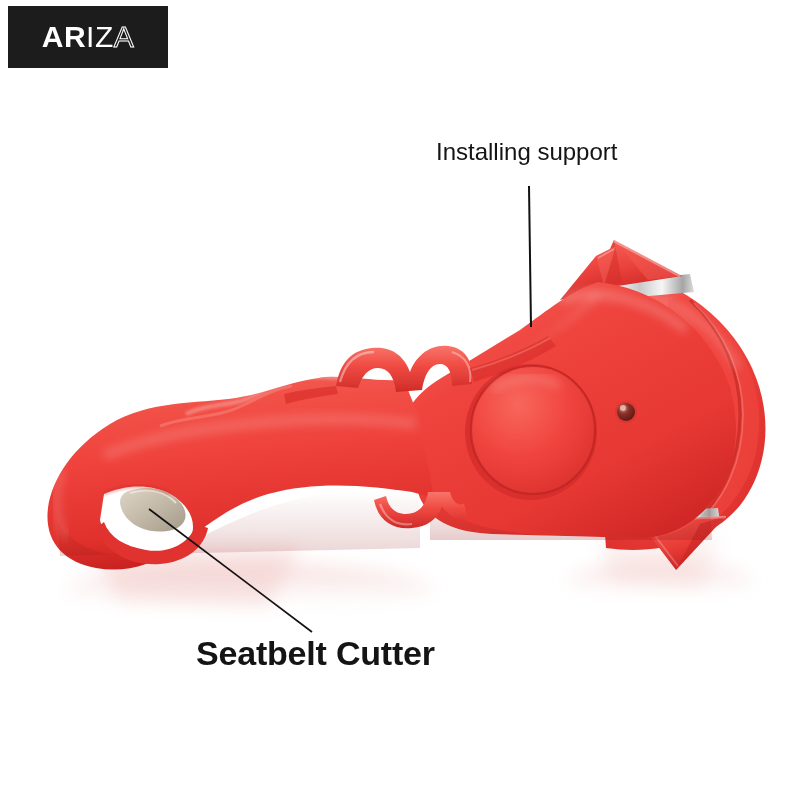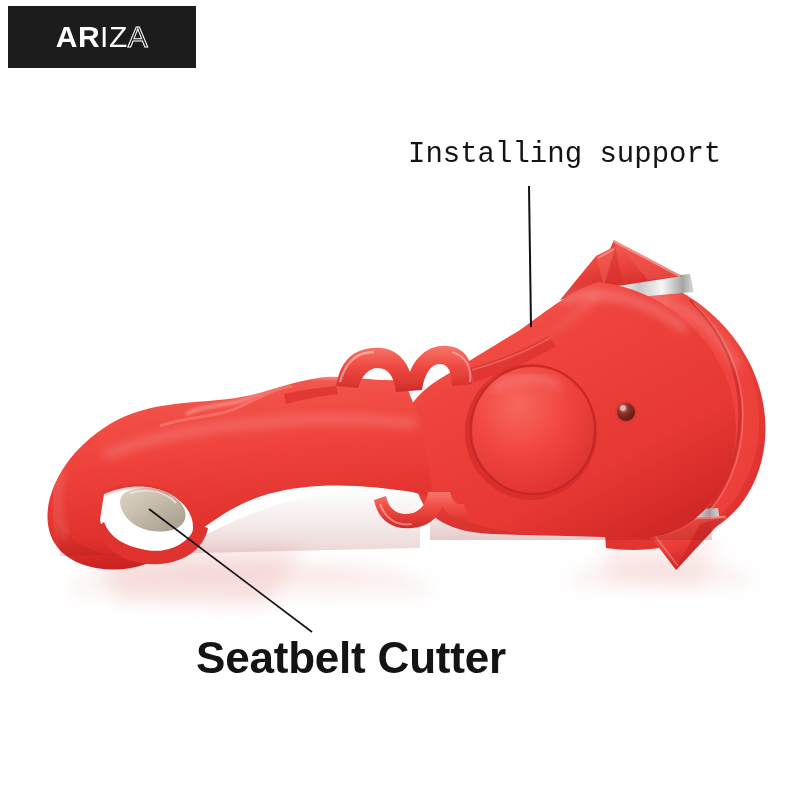--- a/index.html
+++ b/index.html
@@ -15,21 +15,21 @@
     background: #ffffff;
     overflow: hidden;
     font-family: "Liberation Sans", sans-serif;
   }
 
   
   #brand-logo {
     position: absolute;
     left: 8px;
     top: 6px;
-    width: 188px;
+    width: 160px;
     height: 62px;
     background: #1c1c1c;
     display: flex;
     align-items: center;
     justify-content: center;
   }
   #brand-logo .wordmark {
     font-family: "Liberation Sans", sans-serif;
     font-size: 30px;
     letter-spacing: 0.5px;
@@ -51,30 +51,29 @@
   }
 
   
   .callout-label {
     position: absolute;
     color: #141414;
     white-space: nowrap;
     line-height: 1;
   }
   #label-installing-support {
-    left: 408px;
+    left: 436px;
     top: 140px;
-    font-size: 29px;
+    font-size: 24px;
     font-weight: 400;
-    font-family: Liberation Mono, monospace;
   }
   #label-seatbelt-cutter {
     left: 196px;
     top: 636px;
-    font-size: 44px;
+    font-size: 34px;
     font-weight: 700;
     letter-spacing: -0.2px;
   }
 
   
   .leader-svg {
     position: absolute;
     left: 0;
     top: 0;
     width: 800px;

